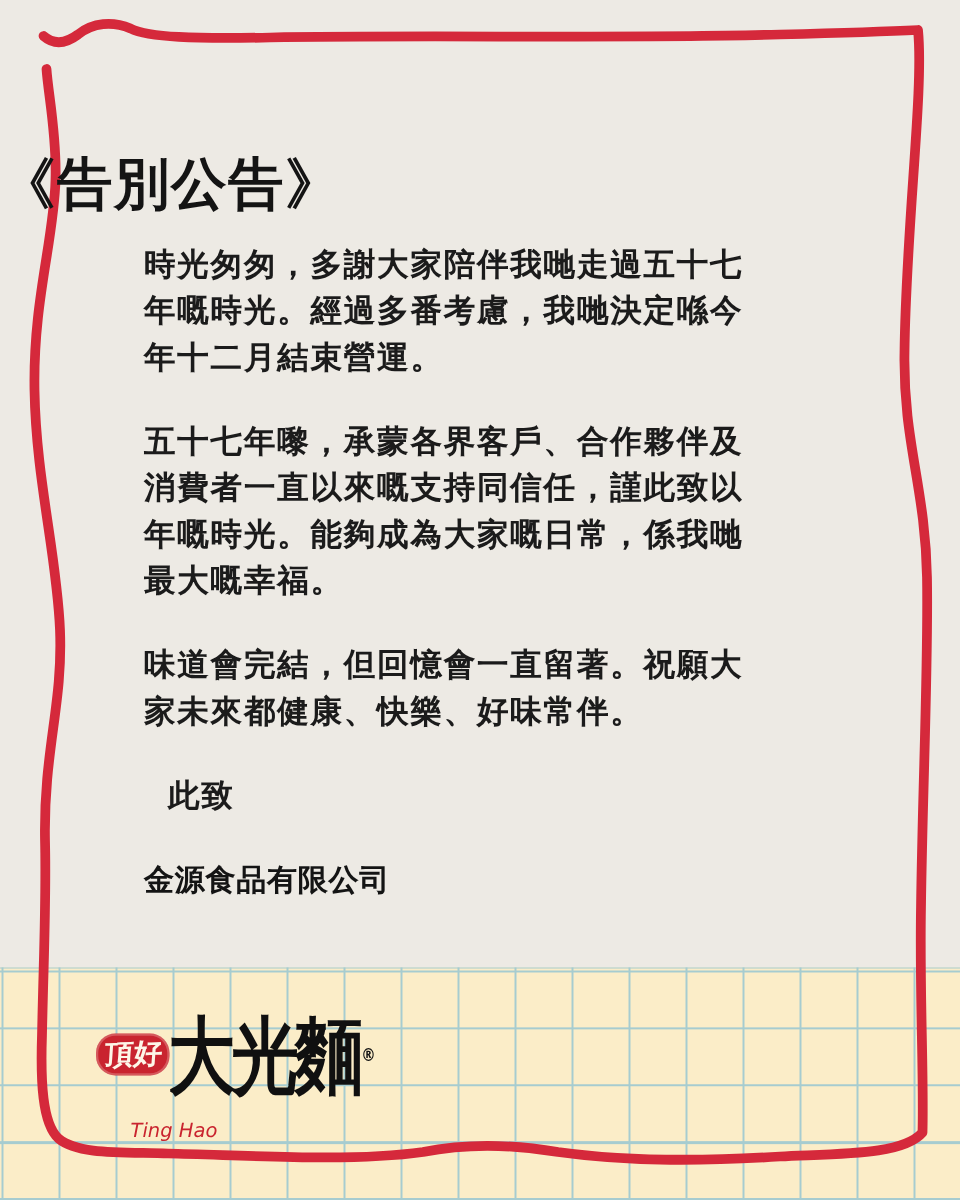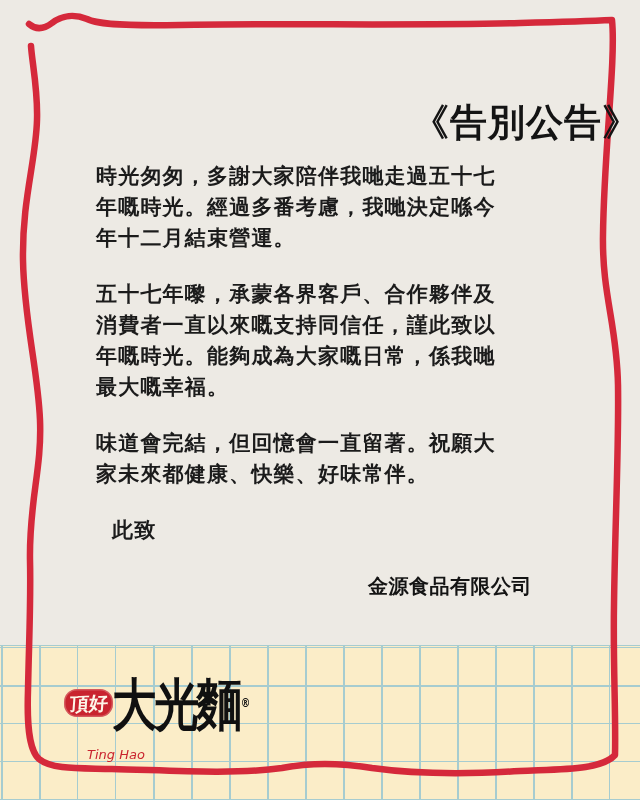--- a/index.html
+++ b/index.html
@@ -19,42 +19,41 @@
     background-image:
       repeating-linear-gradient(to right,#A6CCD0 0 1.5px,transparent 1.5px 38px),
       repeating-linear-gradient(to bottom,#A6CCD0 0 1.5px,transparent 1.5px 38px);
     background-position:1px 2px;
   }
   
   .border-svg{position:absolute;left:0;top:0;pointer-events:none;}
   
   .title{
     position:absolute;left:0;top:98px;width:640px;
-    text-align:right;
+    text-align:left;
     font-size:37px;font-weight:900;color:#141414;
     letter-spacing:1px;
   }
   .content{
     position:absolute;left:96px;top:150px;width:436px;
     color:#1b1b1b;
   }
   .content p{
     margin:11px 0 25px 0;
     font-size:21px;line-height:31px;font-weight:700;
     letter-spacing:1.2px;
     white-space:pre-line;
   }
   .closing{
     margin:0 0 25px 16px;
     font-size:21px;line-height:31px;font-weight:700;letter-spacing:1.2px;
   }
   .signature{
     font-size:20px;line-height:31px;font-weight:800;letter-spacing:0.5px;
     color:#141414;
-    text-align:right;
   }
   
   .logo{position:absolute;left:0;top:0;width:640px;height:0;}
   .badge{
     position:absolute;left:64px;top:689px;width:49px;height:28px;
     background:#C9242F;border-radius:13px;
     display:flex;align-items:center;justify-content:center;
     box-shadow:inset 0 0 0 1.5px rgba(253,246,232,.25);
   }
   .badge-text{

